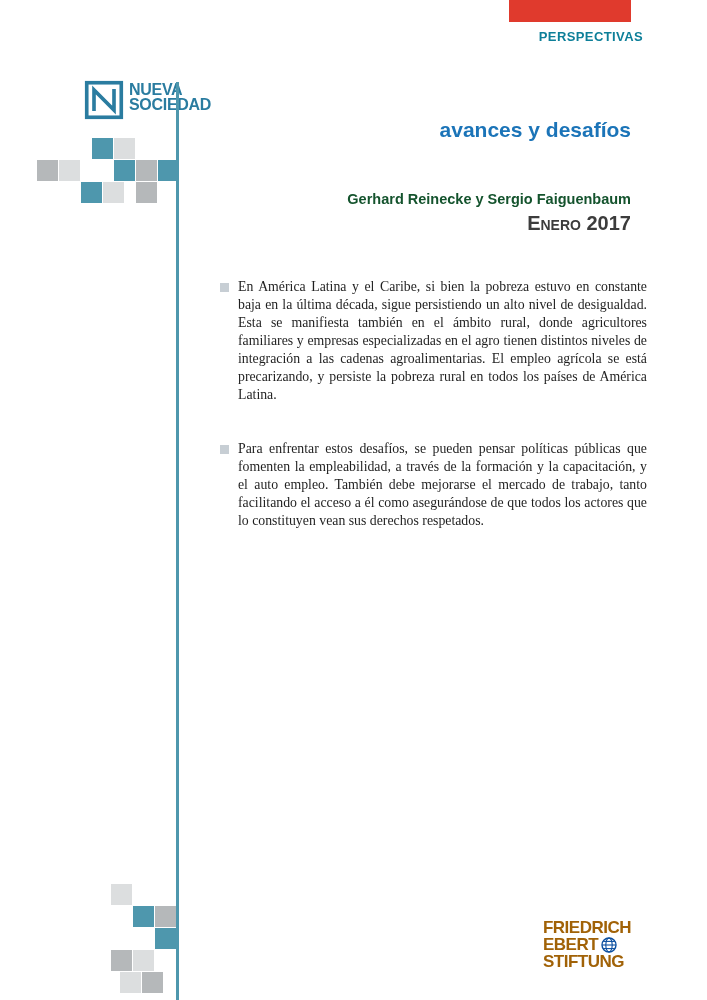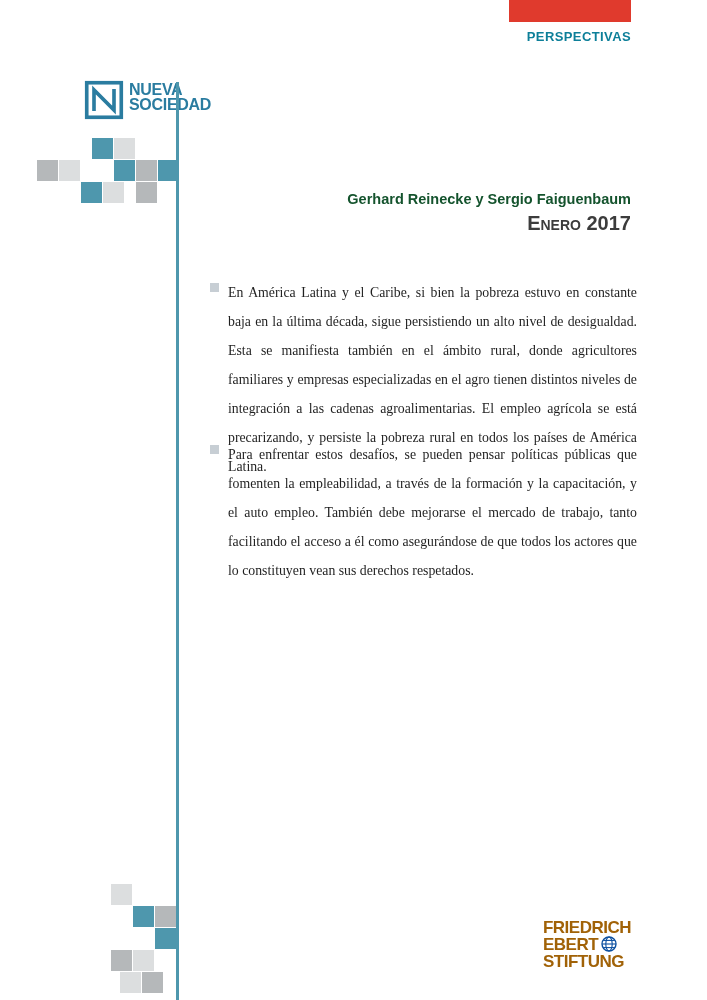--- a/index.html
+++ b/index.html
@@ -5,21 +5,21 @@
   html,body { margin:0; padding:0; }
   body {
     width:707px; height:1000px; position:relative; background:#ffffff;
     font-family:"Liberation Sans", sans-serif; overflow:hidden;
   }
 
   
   .red-banner { position:absolute; left:509px; top:0; width:122px; height:22px; background:#e03a2d; }
 
   .perspectivas {
-    position:absolute; top:29px; right:76px; width:300px; text-align:right;
+    position:absolute; top:29px; right:64px; width:300px; text-align:right;
     color:#0d7f99; font-weight:bold; font-size:13px; letter-spacing:.4px;
   }
 
   
   .ns-logo { position:absolute; left:84px; top:80px; display:flex; gap:5px; align-items:flex-start; }
   .ns-icon svg { display:block; }
   .ns-text {
     font-weight:bold; font-size:16px; line-height:15px; letter-spacing:-.3px;
     color:#2a7ca0; padding-top:2px;
   }
@@ -42,34 +42,34 @@
     position:absolute; top:191px; right:76px; width:430px; text-align:right;
     color:#14532d; font-size:14.5px; font-weight:bold;
   }
   .date {
     position:absolute; top:212px; right:76px; width:430px; text-align:right;
     color:#3c3c3c; font-size:20px; font-weight:bold; font-variant:small-caps;
   }
 
   
   .para {
-    position:absolute; left:210px; width:427px; padding-left:18px; box-sizing:border-box;
-    font-family:"Liberation Serif", serif; font-size:13.8px; line-height:29px;
+    position:absolute; left:220px; width:427px; padding-left:18px; box-sizing:border-box;
+    font-family:"Liberation Serif", serif; font-size:13.8px; line-height:18px;
     text-align:justify; color:#1f1f1f;
   }
   .para-1 { top:278px; }
   .para-2 { top:440px; }
   .bullet { position:absolute; left:0; top:5px; width:9px; height:9px; background:#c7ced4; }
 
   
   .fes-logo {
     position:absolute; top:919px; right:76px;
     color:#a16207; font-weight:bold; font-size:17px; line-height:17px; letter-spacing:-.5px;
   }
-  .fes-row { display:flex; gap:3px; }
+  .fes-row { display:flex; align-items:center; gap:3px; }
   .fes-globe svg { display:block; }
 </style>
 </head>
 <body>
 
 <div class="red-banner"></div>
 <div class="perspectivas">PERSPECTIVAS</div>
 
 <div class="ns-logo">
   <span class="ns-icon">
@@ -91,20 +91,21 @@
 <div class="square c-teal" style="left:114px;top:160px"></div>
 <div class="square c-gray" style="left:136px;top:160px"></div>
 <div class="square c-teal" style="left:158px;top:160px"></div>
 <div class="square c-teal" style="left:81px;top:182px"></div>
 <div class="square c-light" style="left:103px;top:182px"></div>
 <div class="square c-gray" style="left:136px;top:182px"></div>
 
 <div class="vrule"></div>
 
 <div class="title">
+  <div>avances y desafíos</div>
 </div>
 <div class="authors">Gerhard Reinecke y Sergio Faiguenbaum</div>
 <div class="date">Enero 2017</div>
 
 <div class="para para-1">
   <span class="bullet"></span>
   <span>En América Latina y el Caribe, si bien la pobreza estuvo en constante baja en la última década, sigue persistiendo un alto nivel de desigualdad. Esta se manifiesta también en el ámbito rural, donde agricultores familiares y empresas especializadas en el agro tienen distintos niveles de integración a las cadenas agroalimentarias. El empleo agrícola se está precarizando, y persiste la pobreza rural en todos los países de América Latina.</span>
 </div>
 <div class="para para-2">
   <span class="bullet"></span>

